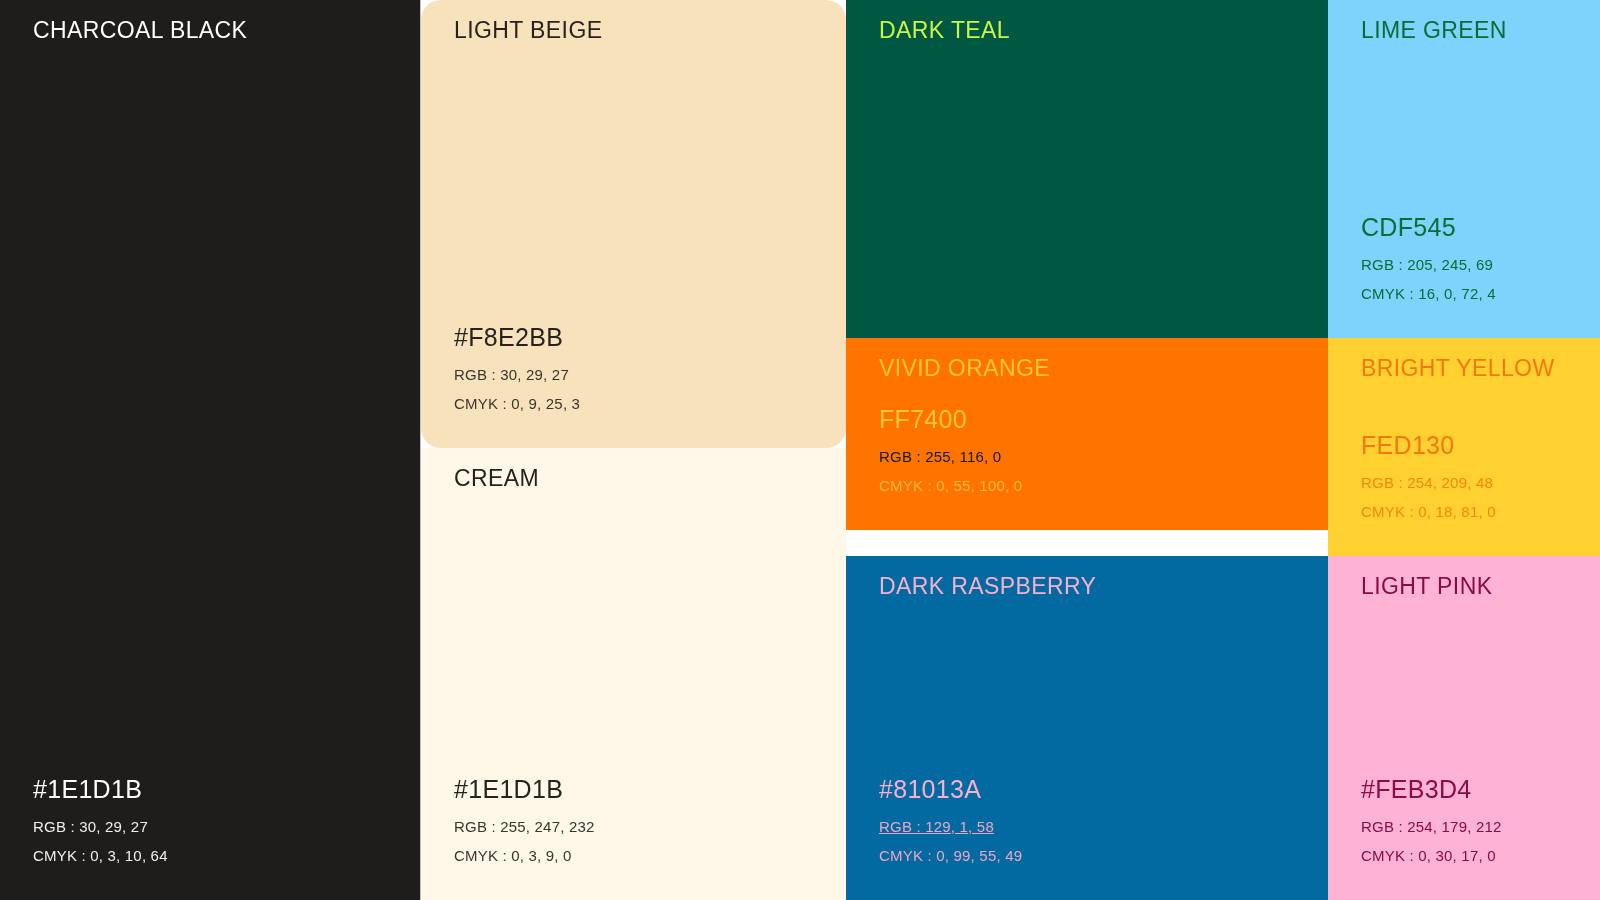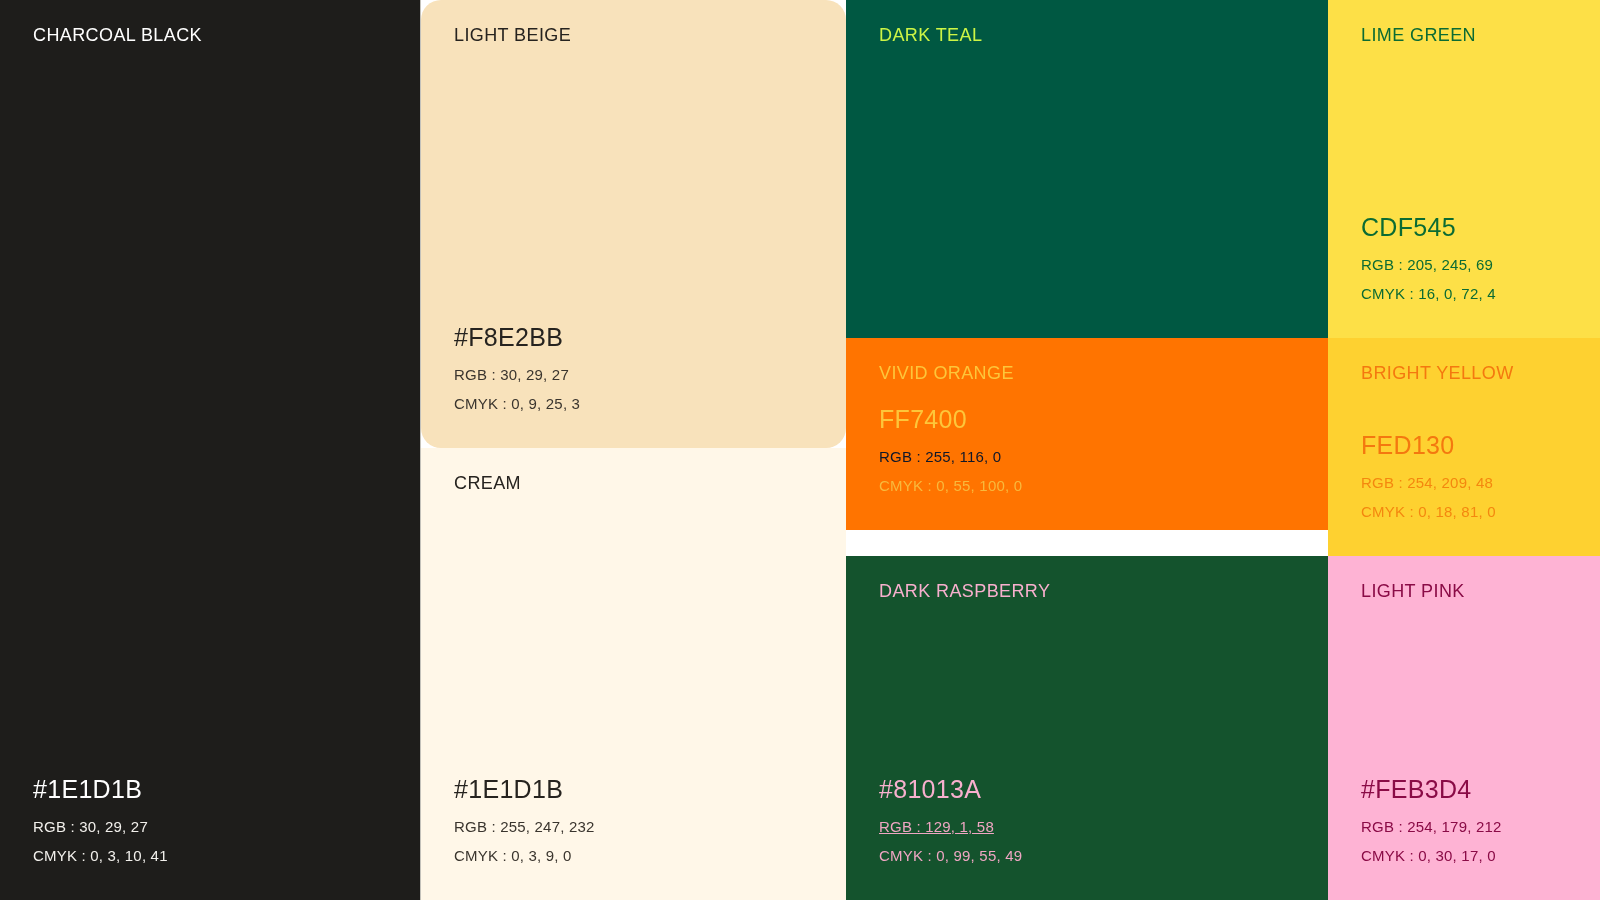--- a/index.html
+++ b/index.html
@@ -26,22 +26,22 @@
   
   .swatch {
     position: absolute;
     box-sizing: border-box;
     overflow: hidden;
   }
 
   .swatch-name {
     position: absolute;
     left: 33px;
-    top: 25px;
-    font-size: 18px;
+    top: 17px;
+    font-size: 23px;
     letter-spacing: 0.4px;
     line-height: 1.2;
     white-space: nowrap;
   }
 
   .swatch-info {
     position: absolute;
     left: 33px;
     bottom: 30px;
   }
@@ -89,21 +89,21 @@
 </head>
 <body>
 
 <div class="palette">
 
   <div class="swatch" id="sw-charcoal" style="background: rgb(30, 29, 27);">
     <div class="swatch-name" style="color: rgb(255, 255, 255);">CHARCOAL BLACK</div>
     <div class="swatch-info">
       <div class="swatch-hex" style="color: rgb(255, 255, 255);">#1E1D1B</div>
       <div class="swatch-rgb" style="color: rgb(242, 240, 236);">RGB : 30, 29, 27</div>
-      <div class="swatch-cmyk" style="color: rgb(242, 240, 236);">CMYK : 0, 3, 10, 41</div>
+      <div class="swatch-cmyk" style="color: rgb(242, 240, 236);">CMYK : 0, 3, 10, 64</div>
     </div>
   </div>
 
   <div class="swatch" id="sw-beige" style="background: rgb(248, 226, 187); border-radius: 20px;">
     <div class="swatch-name" style="color: rgb(38, 35, 31);">LIGHT BEIGE</div>
     <div class="swatch-info">
       <div class="swatch-hex" style="color: rgb(38, 35, 31);">#F8E2BB</div>
       <div class="swatch-rgb" style="color: rgb(58, 53, 46);">RGB : 30, 29, 27</div>
       <div class="swatch-cmyk" style="color: rgb(58, 53, 46);">CMYK : 0, 9, 25, 3</div>
     </div>
@@ -115,21 +115,21 @@
       <div class="swatch-hex" style="color: rgb(38, 35, 31);">#1E1D1B</div>
       <div class="swatch-rgb" style="color: rgb(58, 53, 46);">RGB : 255, 247, 232</div>
       <div class="swatch-cmyk" style="color: rgb(58, 53, 46);">CMYK : 0, 3, 9, 0</div>
     </div>
   </div>
 
   <div class="swatch" id="sw-teal" style="background: rgb(0, 88, 66);">
     <div class="swatch-name" style="color: rgb(205, 245, 69);">DARK TEAL</div>
   </div>
 
-  <div class="swatch" id="sw-lime" style="background: #fde047;">
+  <div class="swatch" id="sw-lime" style="background: #7dd3fc;">
     <div class="swatch-name" style="color: rgb(11, 107, 51);">LIME GREEN</div>
     <div class="swatch-info">
       <div class="swatch-hex" style="color: rgb(11, 107, 51);">CDF545</div>
       <div class="swatch-rgb" style="color: rgb(11, 107, 51);">RGB : 205, 245, 69</div>
       <div class="swatch-cmyk" style="color: rgb(11, 107, 51);">CMYK : 16, 0, 72, 4</div>
     </div>
   </div>
 
   <div class="swatch" id="sw-orange" style="background: rgb(255, 116, 0);">
     <div class="swatch-name" style="color: rgb(253, 198, 58);">VIVID ORANGE</div>
@@ -142,21 +142,21 @@
 
   <div class="swatch" id="sw-yellow" style="background: rgb(254, 209, 48);">
     <div class="swatch-name" style="color: rgb(244, 120, 15);">BRIGHT YELLOW</div>
     <div class="swatch-info">
       <div class="swatch-hex" style="color: rgb(244, 120, 15);">FED130</div>
       <div class="swatch-rgb" style="color: rgb(244, 135, 15);">RGB : 254, 209, 48</div>
       <div class="swatch-cmyk" style="color: rgb(244, 135, 15);">CMYK : 0, 18, 81, 0</div>
     </div>
   </div>
 
-  <div class="swatch" id="sw-raspberry" style="background: #14532d;">
+  <div class="swatch" id="sw-raspberry" style="background: #0369a1;">
     <div class="swatch-name" style="color: rgb(248, 176, 206);">DARK RASPBERRY</div>
     <div class="swatch-info">
       <div class="swatch-hex" style="color: rgb(248, 176, 206);">#81013A</div>
       <div class="swatch-rgb" style="color: rgb(239, 166, 195); text-decoration: underline;">RGB : 129, 1, 58</div>
       <div class="swatch-cmyk" style="color: rgb(239, 166, 195);">CMYK : 0, 99, 55, 49</div>
     </div>
   </div>
 
   <div class="swatch" id="sw-pink" style="background: rgb(254, 179, 212);">
     <div class="swatch-name" style="color: rgb(138, 11, 70);">LIGHT PINK</div>

